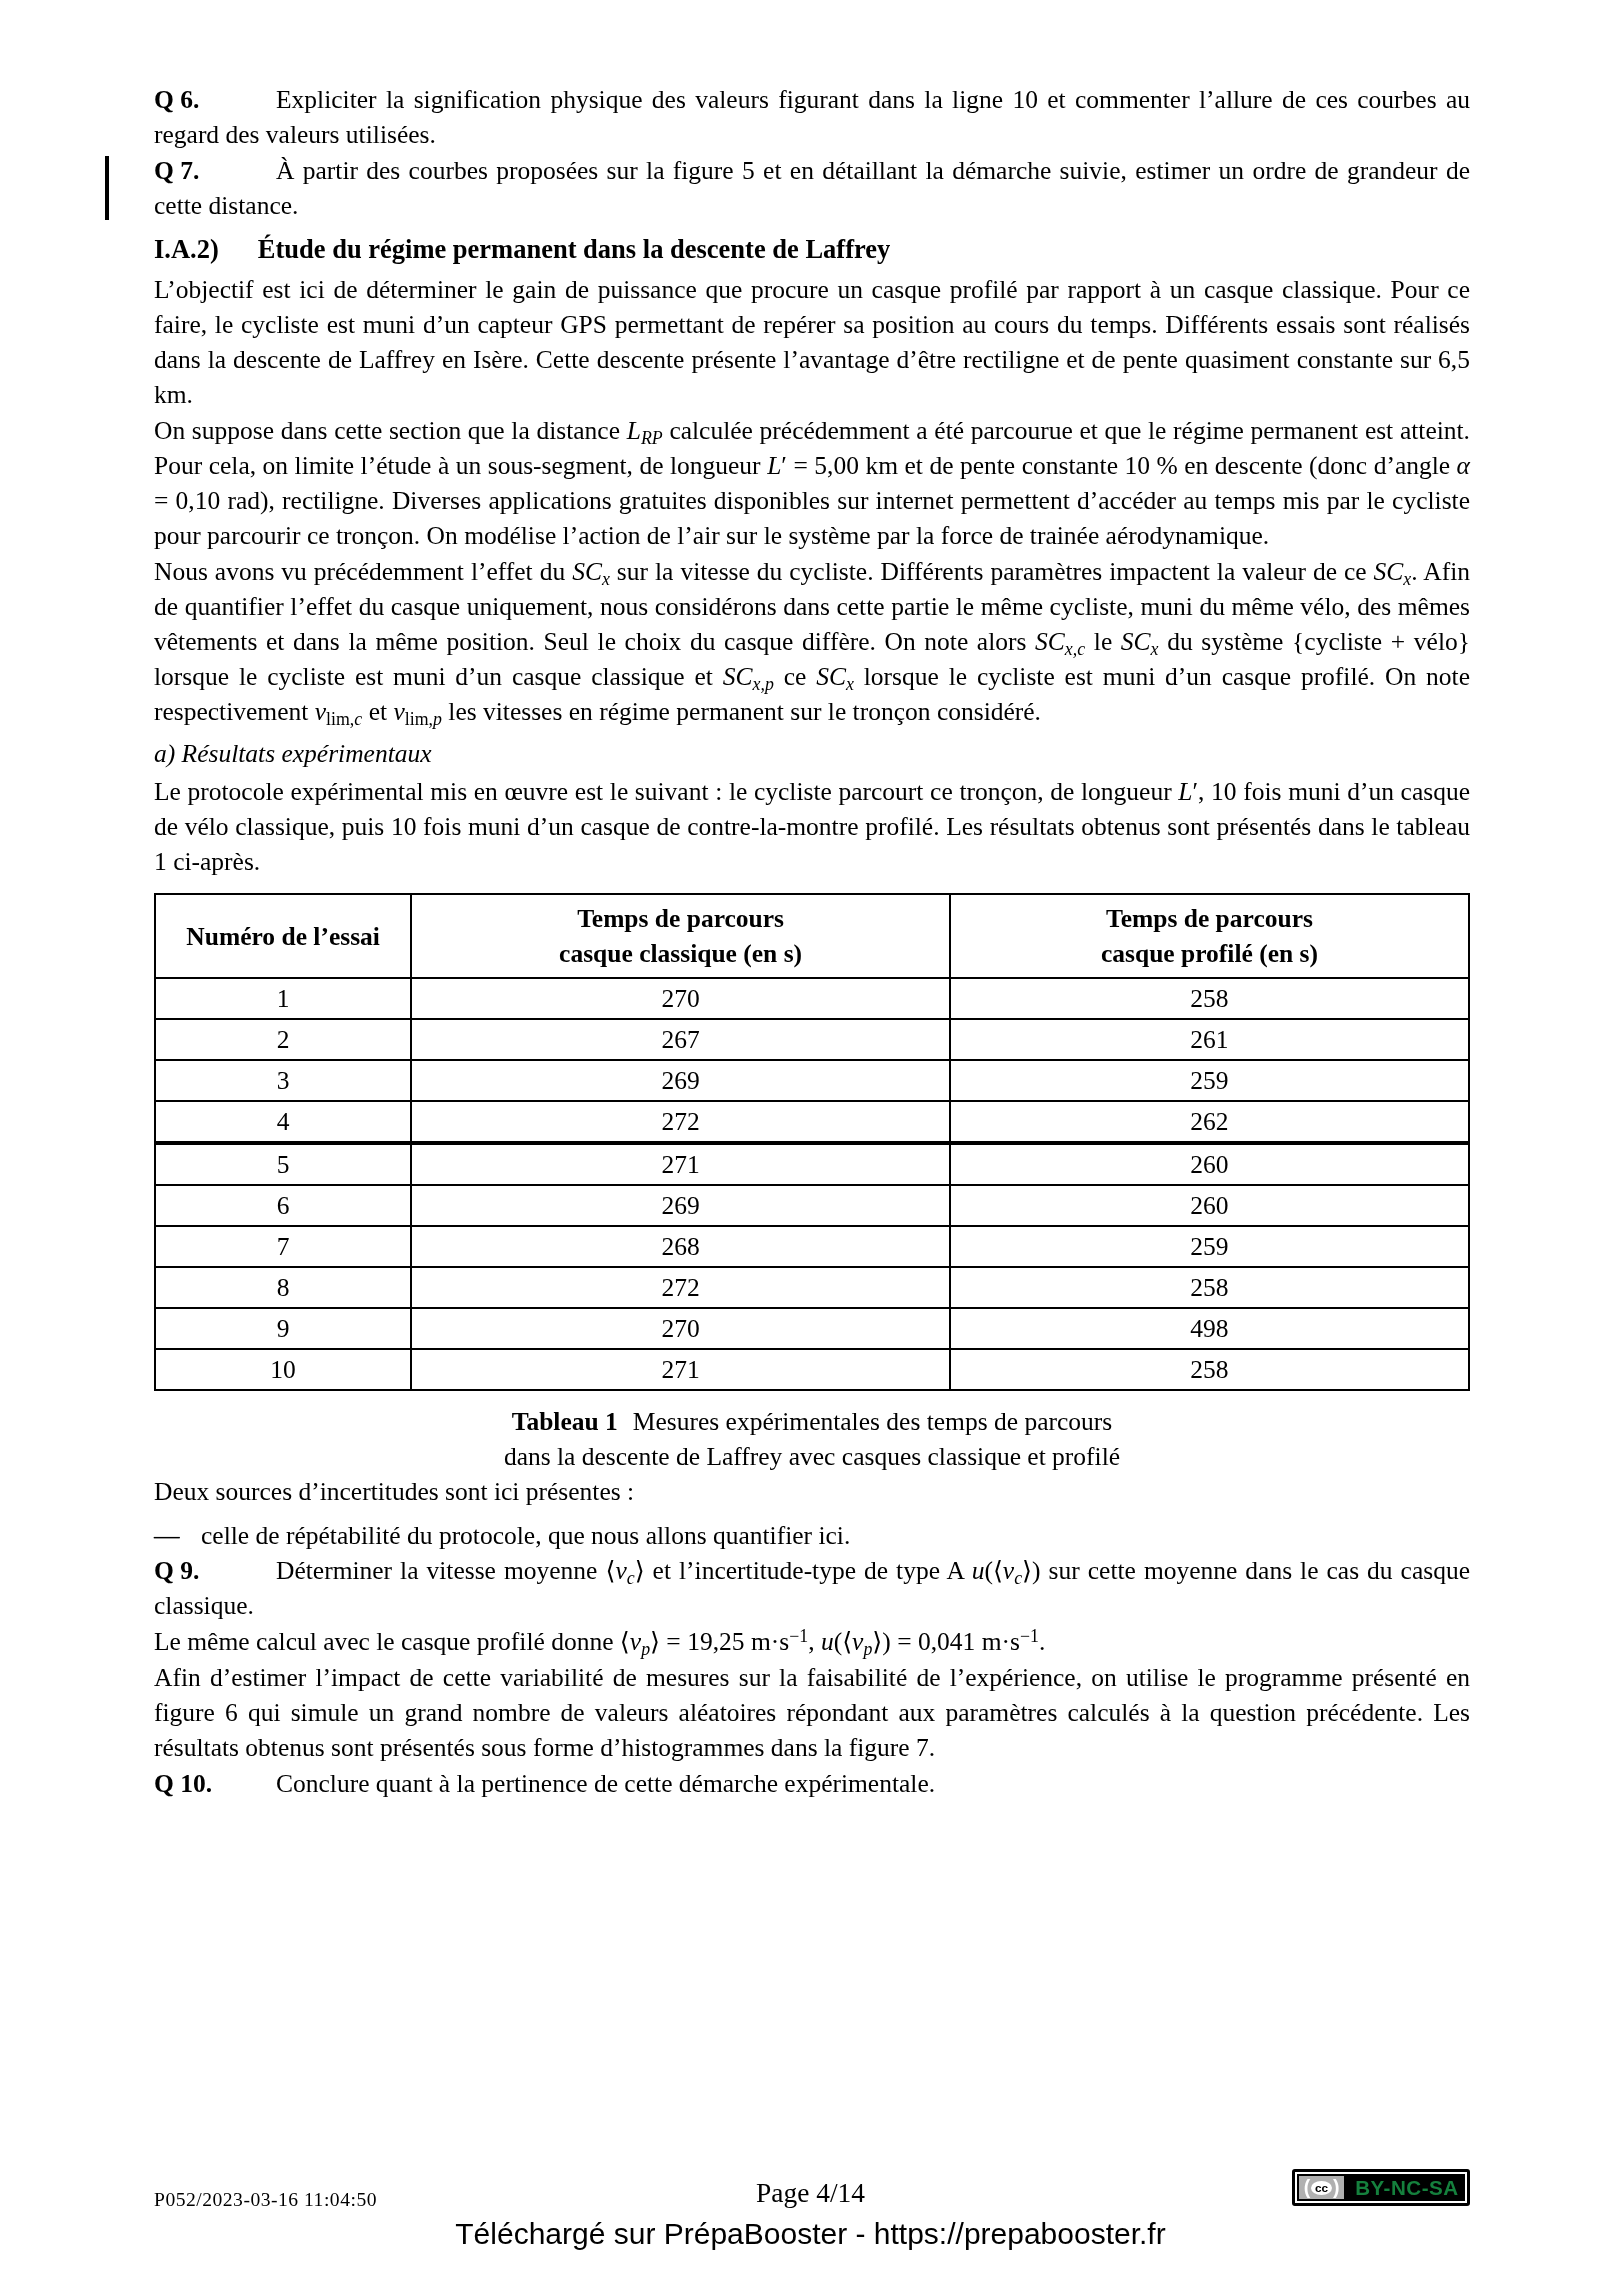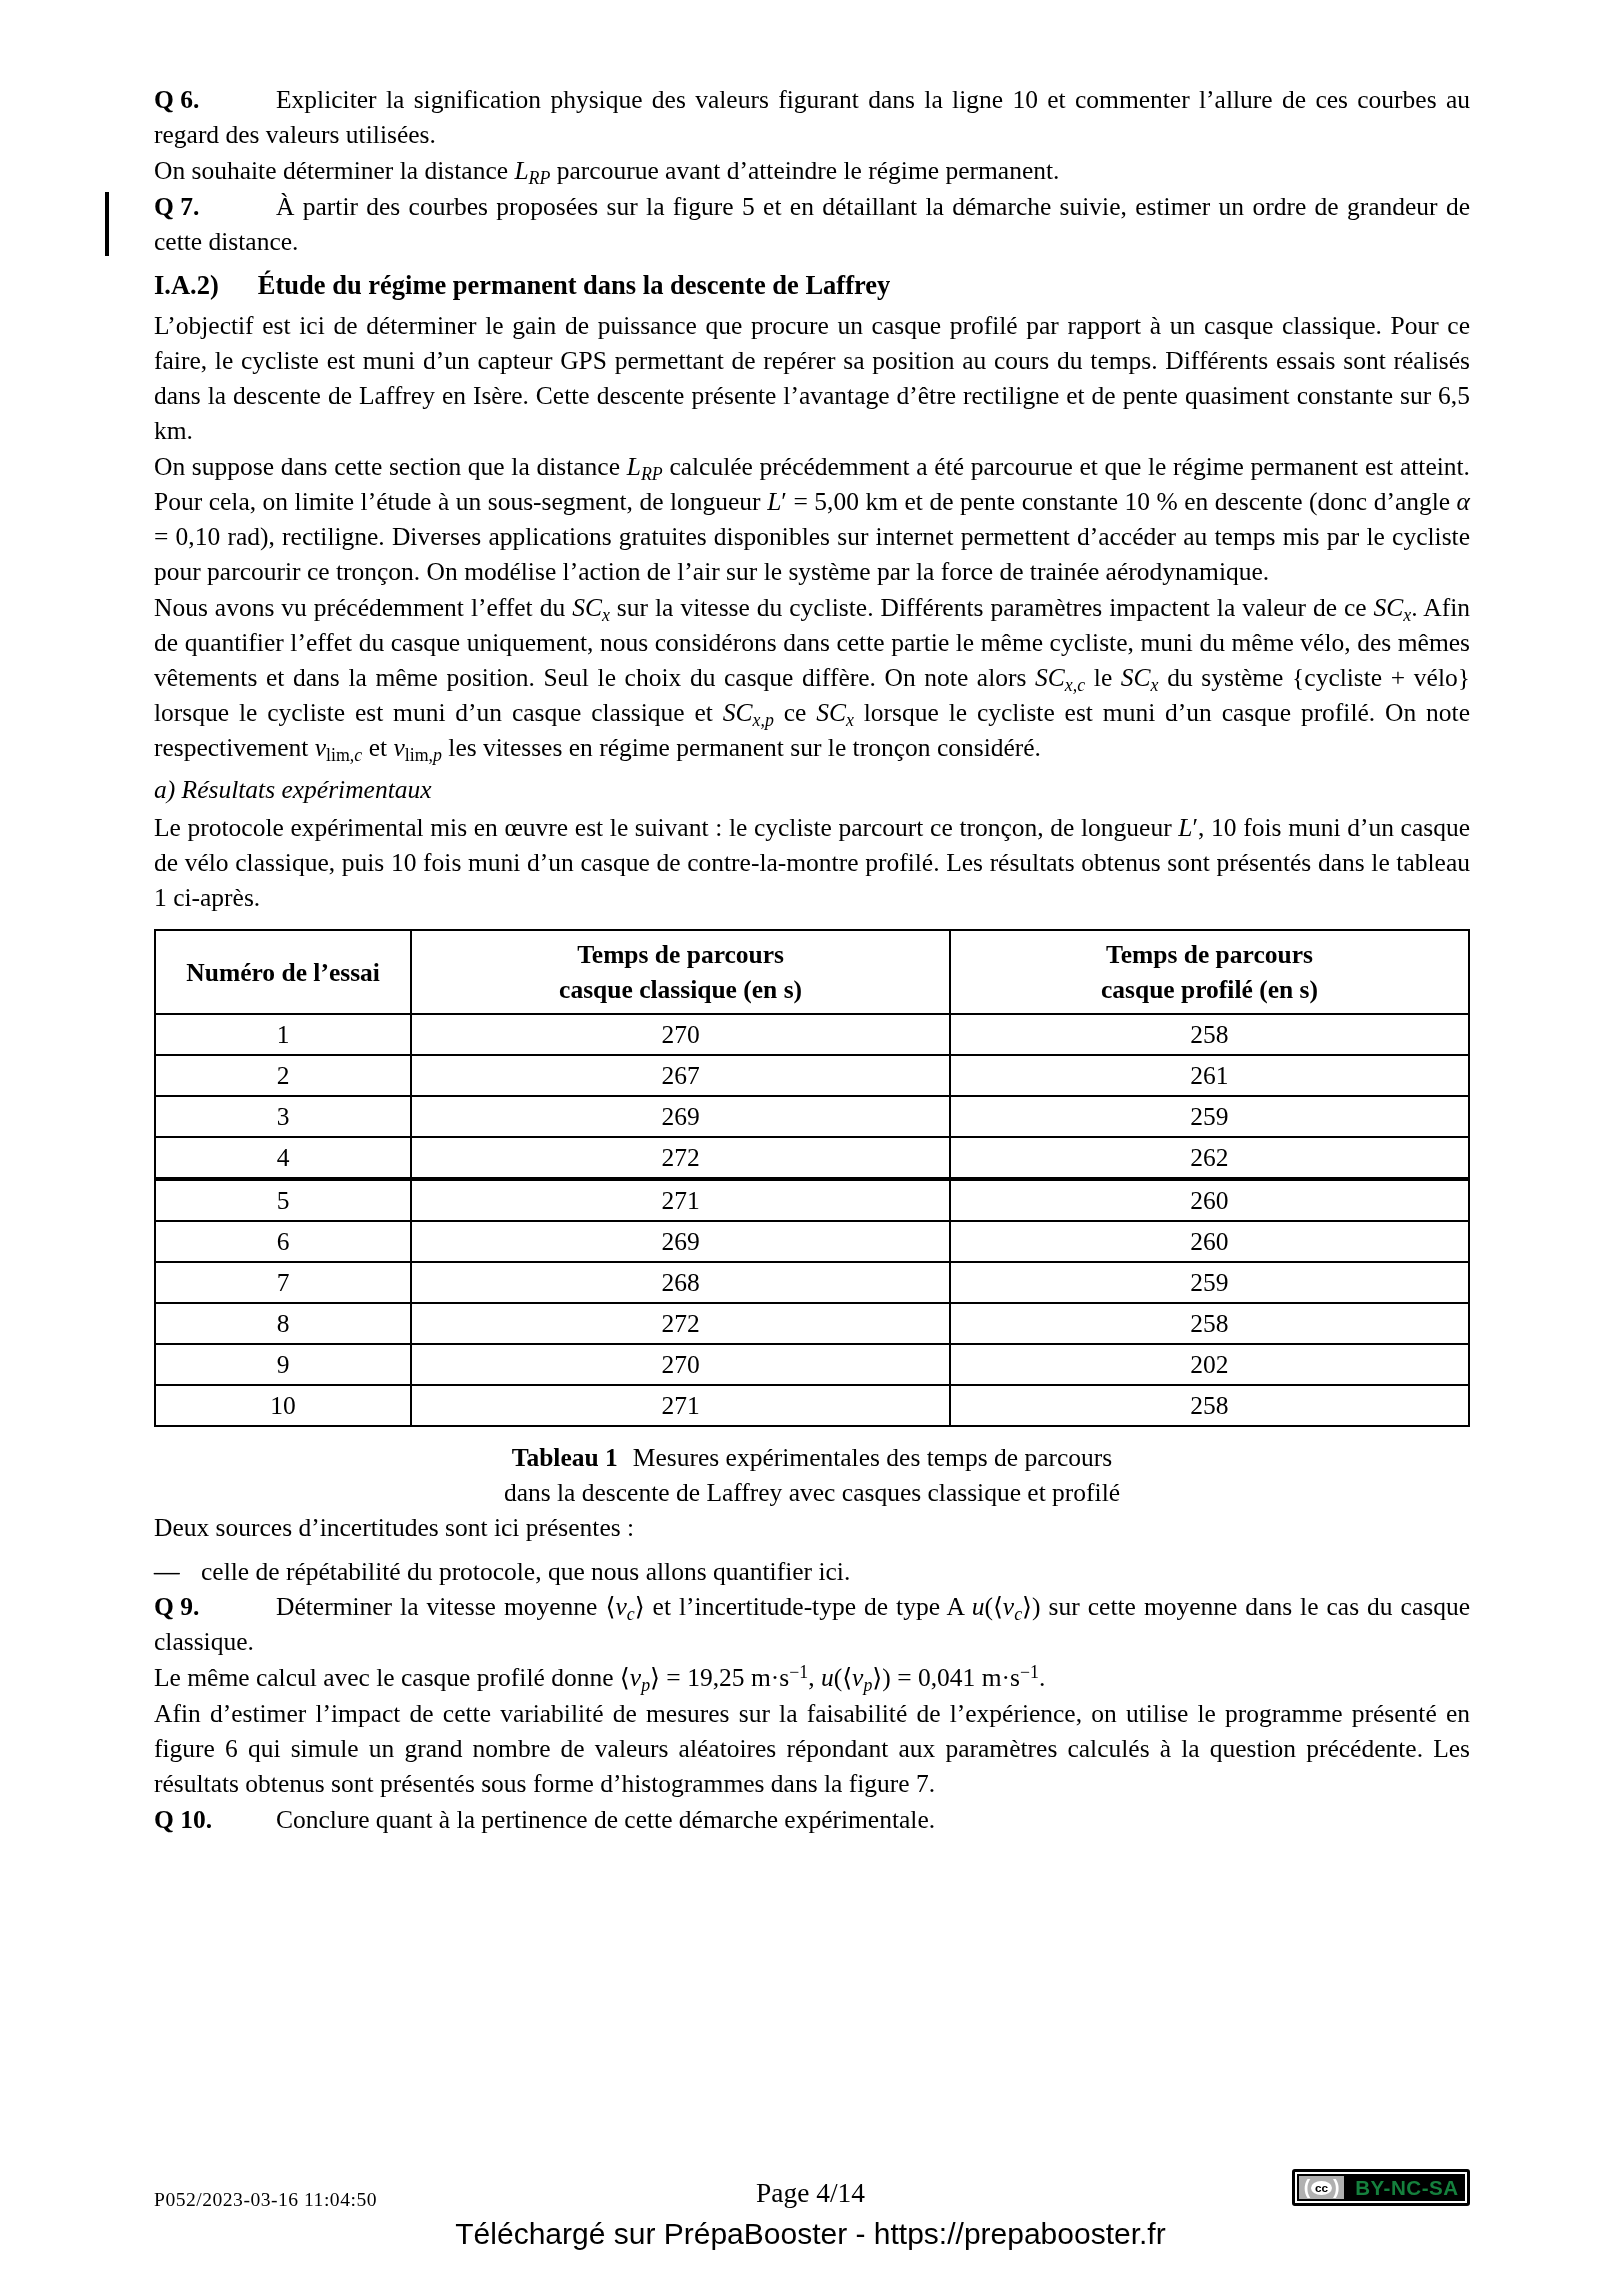--- a/index.html
+++ b/index.html
@@ -56,21 +56,20 @@
 </head>
 <body>
 
 <div class="page">
   <div class="content">
 
     <p class="q">
       <span class="qlabel">Q 6.</span><span>Expliciter la signification physique des valeurs figurant dans la ligne 10 et commenter l’allure de ces courbes au regard des valeurs utilisées.</span>
     </p>
 
-    <p>On souhaite déterminer la distance <i>L</i><sub><i>RP</i></sub> parcourue avant d’atteindre le régime permanent.</p>
 
     <p class="q">
       <span class="marginbar"></span>
       <span class="qlabel">Q 7.</span><span>À partir des courbes proposées sur la figure 5 et en détaillant la démarche suivie, estimer un ordre de grandeur de cette distance.</span>
     </p>
 
 
     <div class="section-head">
       <span class="section-num">I.A.2)</span><span>Étude du régime permanent dans la descente de Laffrey</span>
     </div>
@@ -135,21 +134,21 @@
             <td>259</td>
           </tr>
           <tr>
             <td>8</td>
             <td>272</td>
             <td>258</td>
           </tr>
           <tr>
             <td>9</td>
             <td>270</td>
-            <td>202</td>
+            <td>498</td>
           </tr>
           <tr>
             <td>10</td>
             <td>271</td>
             <td>258</td>
           </tr>
         </tbody>
     </table>
 
     <div class="caption">

